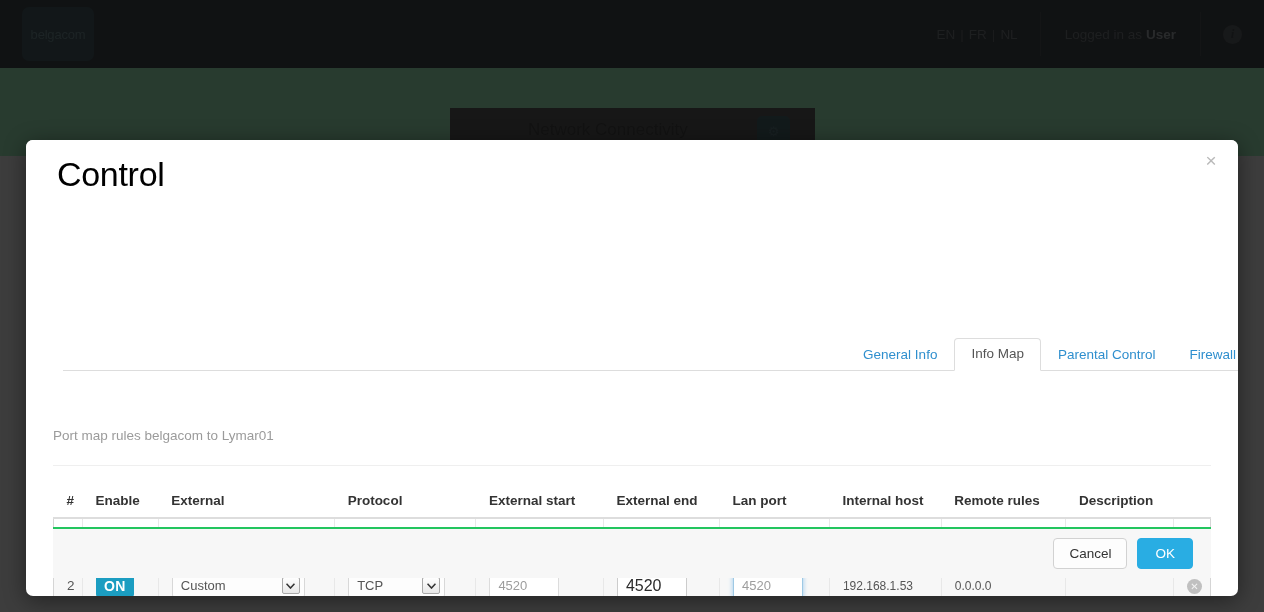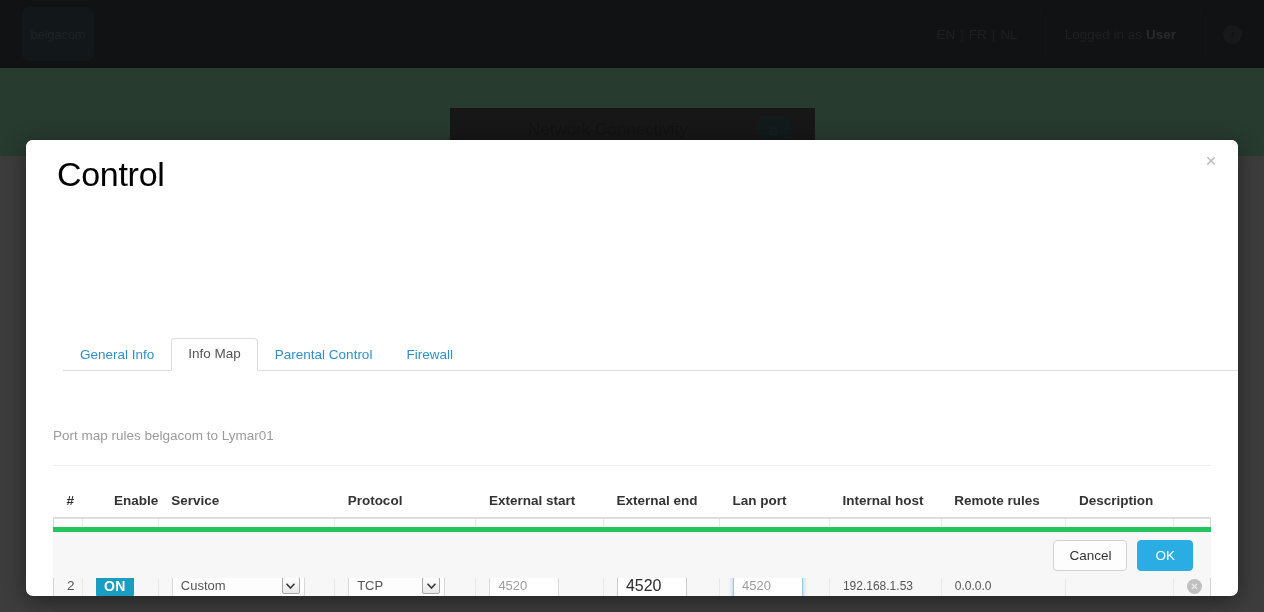--- a/index.html
+++ b/index.html
@@ -124,20 +124,21 @@
     background: none; border: none; padding: 0;
     font-family: "Liberation Sans", sans-serif;
   }
 
   .tabs {
     position: absolute; left: 37px; top: 198px;
     width: 1190px;
     display: flex; align-items: flex-end;
     border-bottom: 1px solid #dddddd;
     height: 33px;
+    justify-content: flex-end;
   }
   .tab {
     padding: 6px 16px 8px 16px;
     font-size: 13.5px;
     color: #2f8fce;
     cursor: pointer;
     border: 1px solid transparent;
     border-bottom: none;
     border-radius: 4px 4px 0 0;
     margin-bottom: -1px;
@@ -187,21 +188,21 @@
     padding: 0 0 0 13px;
     height: 45px;
     border-bottom: 1px solid #e3e3e3;
     border-left: 1px solid #e8e8e8;
     color: #555555;
     vertical-align: middle;
   }
   table.portmap tbody tr:nth-child(even) td { background: #f7f7f7; }
   table.portmap td:first-child { border-left: none; }
   table.portmap th.col-idx   { width: 30px; }
-  table.portmap th.col-en    { width: 78px; text-align: right; }
+  table.portmap th.col-en    { width: 78px; }
   table.portmap th.col-svc   { width: 180px; }
   table.portmap th.col-proto { width: 145px; }
   table.portmap th.col-es    { width: 131px; }
   table.portmap th.col-ee    { width: 119px; }
   table.portmap th.col-lp    { width: 113px; }
   table.portmap th.col-ih    { width: 114px; }
   table.portmap th.col-rh    { width: 128px; }
   table.portmap th.col-desc  { width: 110px; }
   table.portmap th.col-del   { width: 38px; }
   .tbl-outer {
@@ -273,21 +274,21 @@
     font-size: 10px; line-height: 15px;
     text-align: center;
     cursor: pointer;
     font-family: "Liberation Sans", sans-serif;
   }
 
   .modal-footer {
     position: absolute; left: 27px; bottom: 18px;
     width: 1158px; height: 51px;
     background: #f7f7f7;
-    border-top: 5px solid #22c55e;
+    border-top: 2px solid #22c55e;
     display: flex; align-items: center; justify-content: flex-end;
     padding-right: 18px;
     gap: 10px;
   }
   .btn-cancel {
     background: #fdfdfd;
     border: 1px solid #d2d2d2;
     border-radius: 4px;
     color: #333333;
     font-size: 13.5px;
@@ -360,21 +361,21 @@
 
       <div class="rules-note">Port map rules belgacom to Lymar01</div>
       <div class="note-divider"></div>
 
       <div class="table-wrap">
         <table class="portmap">
           <thead>
             <tr>
               <th class="col-idx">#</th>
               <th class="col-en">Enable</th>
-              <th class="col-svc">Service</th>
+              <th class="col-svc">External</th>
               <th class="col-proto">Protocol</th>
               <th class="col-es">External start</th>
               <th class="col-ee">External end</th>
               <th class="col-lp">Lan port</th>
               <th class="col-ih">Internal host</th>
               <th class="col-rh">Remote rules</th>
               <th class="col-desc">Description</th>
               <th class="col-del"></th>
             </tr>
           </thead>

